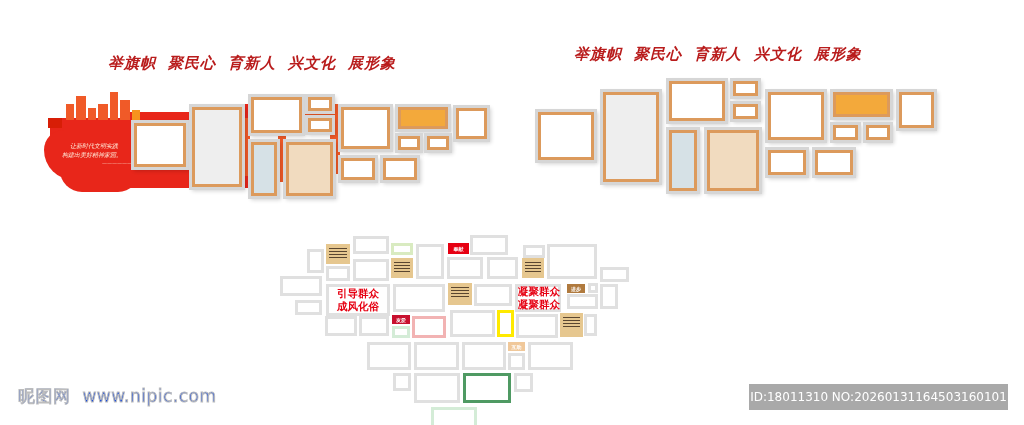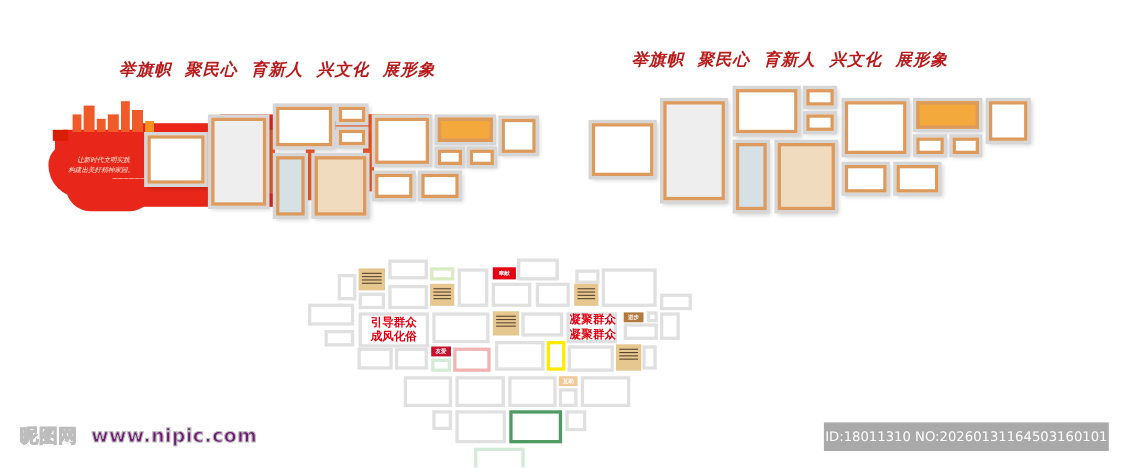--- a/index.html
+++ b/index.html
@@ -17,21 +17,21 @@
   .gframe.lgreen{border-color:#d9ebc1;}
   .gframe.pink{border-color:#f2b3b3;}
   .gframe.yellow{border-color:#ffea00;}
   .gframe.green{border-color:#4f9a63;}
   .gframe.pgreen{border-color:#d4ecd7;}
   .note{position:absolute;background:#e6c78f;box-sizing:border-box;padding:2px;}
   .note i{display:block;height:1px;background:#5a4630;margin:2px 1px;}
   .badge{position:absolute;color:#fff;font-size:5px;font-weight:bold;display:flex;align-items:center;justify-content:center;}
   .slogan{position:absolute;color:#e60012;font-weight:bold;font-size:10.5px;line-height:13px;text-align:center;white-space:nowrap;}
   .quote{position:absolute;color:#ffe9d8;font-size:6px;font-style:italic;line-height:9px;white-space:nowrap;}
-  .watermark{position:absolute;left:18px;top:385px;font-size:17px;font-weight:bold;color:#701a75;-webkit-text-stroke:1px #bdbdbd;letter-spacing:0.5px;white-space:nowrap;}
+  .watermark{position:absolute;left:18px;top:385px;font-size:17px;font-weight:normal;color:#1d4ed8;-webkit-text-stroke:1px #bdbdbd;letter-spacing:0.5px;white-space:nowrap;}
   .idbar{position:absolute;left:749px;top:384px;width:259px;height:26px;background:#a9a9a9;color:#fff;font-size:12px;display:flex;align-items:center;justify-content:center;white-space:nowrap;}
 </style>
 </head>
 <body>
 
 <div>
   <div class="title" style="left:108px;top:54px;">
     <span>举旗帜</span><span>聚民心</span><span>育新人</span><span>兴文化</span><span>展形象</span>
   </div>
 

